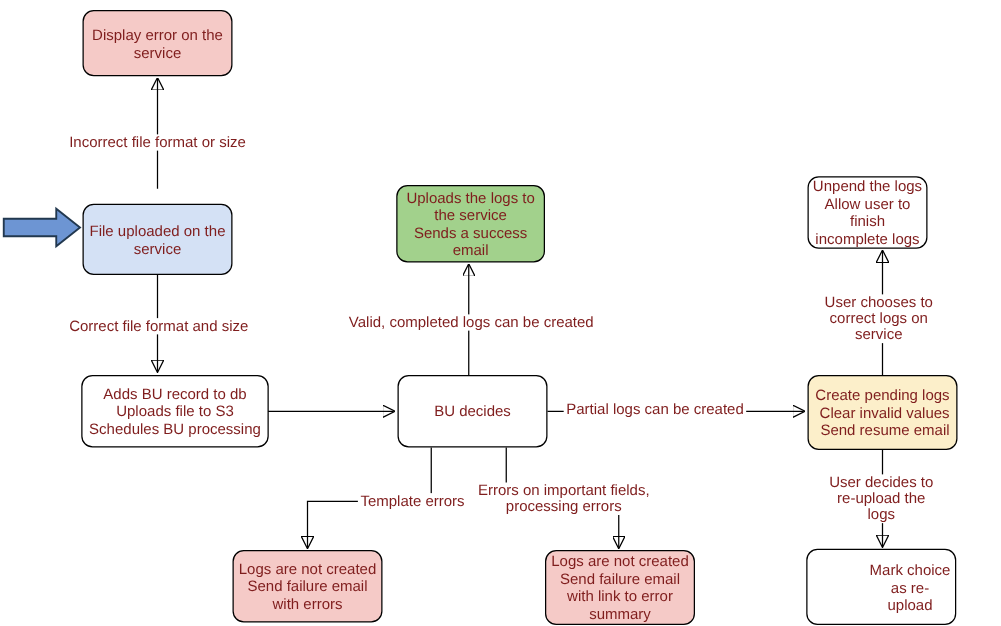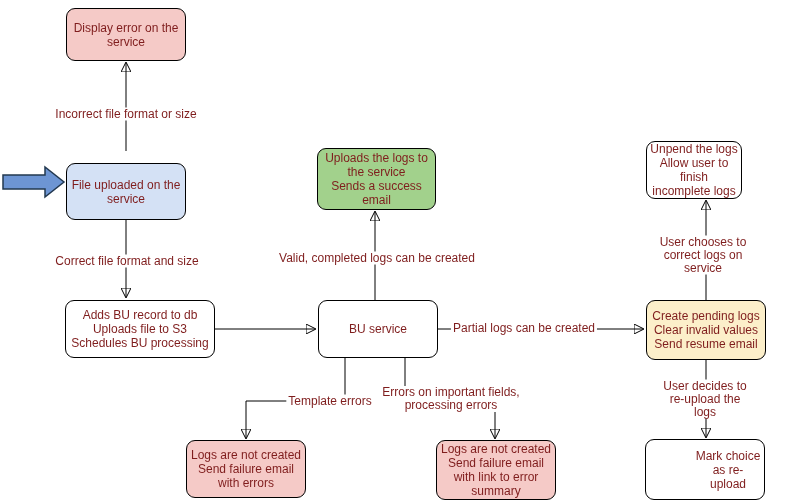--- a/index.html
+++ b/index.html
@@ -12,21 +12,21 @@
   .node {
     position:absolute; box-sizing:border-box;
     border:1px solid #000; border-radius:9px;
     display:flex; align-items:center; justify-content:center;
     text-align:center; font-size:12px; line-height:14px;
     white-space:pre-line; z-index:2;
   }
   .node.pink   { background:#f5cac7; }
   .node.blue   { background:#d4e1f5; }
   .node.green  { background:#a2d18c; }
-  .node.yellow { background:#fcefca; }
+  .node.yellow { background:#fcefca;text-align:right; }
   .node.white  { background:#ffffff; }
   .edge-label {
     position:absolute; transform:translate(-50%,-50%);
     background:#ffffff; font-size:12px; line-height:13px;
     text-align:center; white-space:pre-line; padding:0 2px; z-index:1;
   }
 </style>
 </head>
 <body>
 
@@ -68,21 +68,21 @@
 
   <div class="node white" style="left:51px;  top:300px; width:150px; height:58px;margin-left:14px;">Adds BU record to db
 Uploads file to S3
 Schedules BU processing</div>
 
   <div class="node green" style="left:317px; top:148px; width:119px; height:62px;">Uploads the logs to
 the service
 Sends a success
 email</div>
 
-  <div class="node white" style="left:318px; top:300px; width:120px; height:58px;">BU service</div>
+  <div class="node white" style="left:318px; top:300px; width:120px; height:58px;">BU decides</div>
 
   <div class="node white" style="left:646px; top:141px; width:96px; height:58px;">Unpend the logs
 Allow user to finish
 incomplete logs</div>
 
   <div class="node yellow" style="left:646px; top:300px; width:120px; height:60px;">Create pending logs
 Clear invalid values
 Send resume email</div>
 
   <div class="node pink" style="left:186px; top:440px; width:120px; height:58px;">Logs are not created

